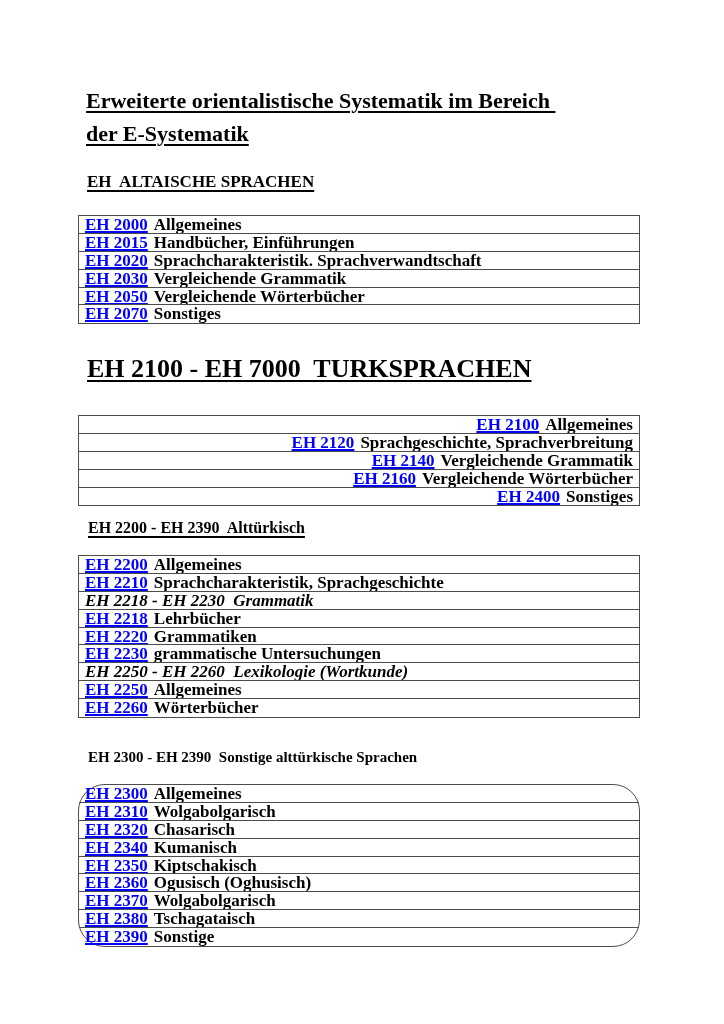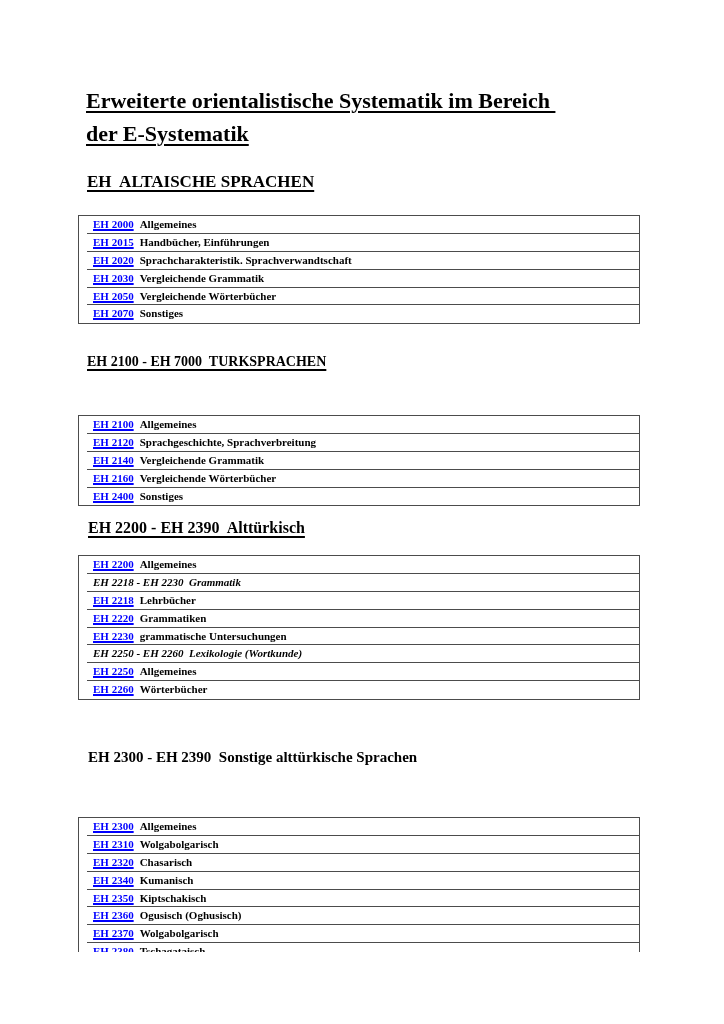--- a/index.html
+++ b/index.html
@@ -26,55 +26,54 @@
   
   .h-sec {
     position: absolute;
     font-weight: bold;
     white-space: pre;
     text-decoration: underline;
     text-decoration-thickness: 2px;
     text-underline-offset: 3px;
   }
   #h-altaische    { left: 87px; top: 172px; font-size: 17px; }
-  #h-turk         { left: 87px; top: 354px; font-size: 14px; }
+  #h-turk         { left: 87px; top: 354px; font-size: 26px; }
   #h-alttuerkisch { left: 88px; top: 519px; font-size: 16px; text-decoration-thickness: 1.5px; }
   .h-italic {
     position: absolute;
     left: 88px; top: 749px;
     font-size: 15px;
     font-weight: bold;
     white-space: pre;
   }
 
   
   .rtable {
     position: absolute;
     left: 78px;
     width: 562px;
     box-sizing: border-box;
     border: 1px solid #4c4c4c;
     background: #ffffff;
   }
   #table-1 { top: 215px; }
-  #table-2 { top: 415px; }
+  #table-2 { top: 415px; text-align: right; }
   #table-3 { top: 555px; }
-  #table-4 { top: 817px; }
+  #table-4 { top: 784px; border-radius: 27px; }
 
   .trow {
     box-sizing: border-box;
     height: 17.9px;
     border-bottom: 1px solid #4c4c4c;
     padding: 1px 6px 0 6px;
-    font-size: 11px;
+    font-size: 17px;
     line-height: 15.5px;
     font-weight: bold;
     white-space: pre;
     overflow: hidden;
-    margin-left: 8px;
   }
   .trow:last-child { border-bottom: none; }
 
   .code {
     color: #0000ff;
     font-weight: bold;
     text-decoration: underline;
     text-decoration-thickness: 1.5px;
     padding-right: 4px;   
     margin-right: 2px;
@@ -111,20 +110,21 @@
     <div class="trow"><a class="code" href="#">EH 2120</a><span class="lbl">Sprachgeschichte, Sprachverbreitung</span></div>
     <div class="trow"><a class="code" href="#">EH 2140</a><span class="lbl">Vergleichende Grammatik</span></div>
     <div class="trow"><a class="code" href="#">EH 2160</a><span class="lbl">Vergleichende Wörterbücher</span></div>
     <div class="trow"><a class="code" href="#">EH 2400</a><span class="lbl">Sonstiges</span></div>
   </div>
 
   <div class="h-sec" id="h-alttuerkisch">EH 2200 - EH 2390  Alttürkisch</div>
 
   <div class="rtable" id="table-3">
     <div class="trow"><a class="code" href="#">EH 2200</a><span class="lbl">Allgemeines</span></div>
+    <div class="trow"><a class="code" href="#">EH 2210</a><span class="lbl">Sprachcharakteristik, Sprachgeschichte</span></div>
     <div class="trow"><span class="range-text">EH 2218 - EH 2230  Grammatik</span></div>
     <div class="trow"><a class="code" href="#">EH 2218</a><span class="lbl">Lehrbücher</span></div>
     <div class="trow"><a class="code" href="#">EH 2220</a><span class="lbl">Grammatiken</span></div>
     <div class="trow"><a class="code" href="#">EH 2230</a><span class="lbl">grammatische Untersuchungen</span></div>
     <div class="trow"><span class="range-text">EH 2250 - EH 2260  Lexikologie (Wortkunde)</span></div>
     <div class="trow"><a class="code" href="#">EH 2250</a><span class="lbl">Allgemeines</span></div>
     <div class="trow"><a class="code" href="#">EH 2260</a><span class="lbl">Wörterbücher</span></div>
   </div>
 
   <div class="h-italic">EH 2300 - EH 2390  Sonstige alttürkische Sprachen</div>

